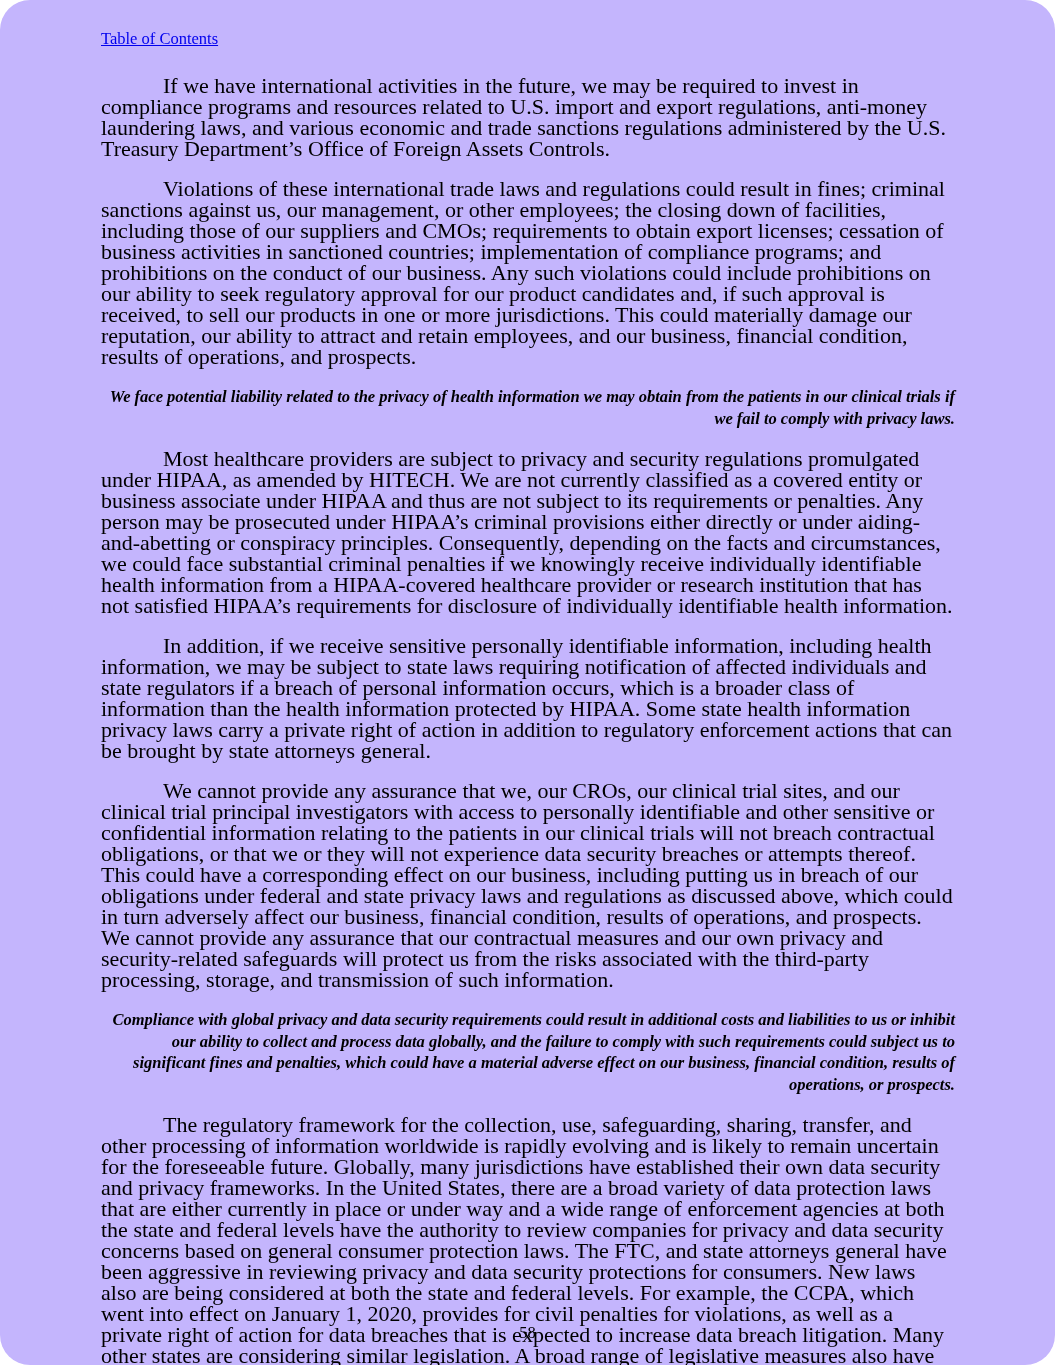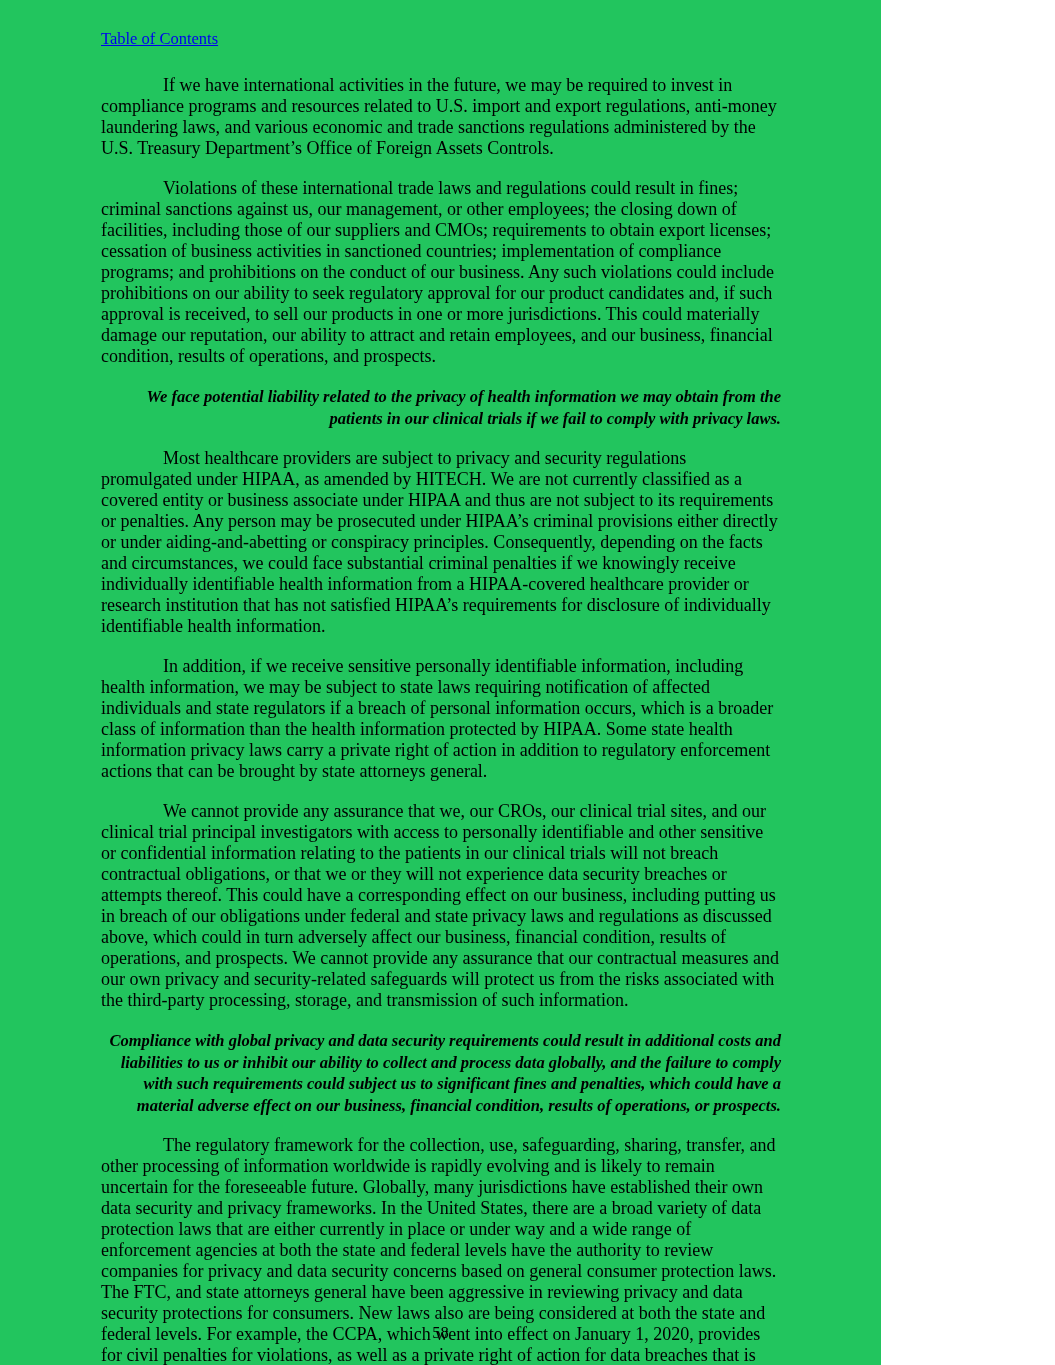--- a/index.html
+++ b/index.html
@@ -7,39 +7,40 @@
   body {
     width: 1055px;
     height: 1365px;
     font-family: "Liberation Serif", "DejaVu Serif", serif;
     color: #000000;
     position: relative;
     overflow: hidden;
   }
   .page {
     position: relative;
-    width: 881px;
+    width: 1055px;
     height: 1365px;
-    background: #22c55e;
+    background: #c4b5fd;
+    border-radius: 30px;
   }
   .content {
     padding: 28px 100px 0 101px;
   }
   .toc-line {
     margin-bottom: 26px;
     font-size: 16.5px;
     line-height: 21px;
   }
   .toc-link {
     color: #0000EE;
     text-decoration: underline;
     cursor: pointer;
   }
   .block-body {
-    font-size: 18px;
+    font-size: 22px;
     line-height: 21px;
     text-align: left;
     text-indent: 62px;
     margin: 0 0 19px 0;
   }
   .block-heading {
     font-size: 16.5px;
     line-height: 21.5px;
     font-weight: bold;
     font-style: italic;

